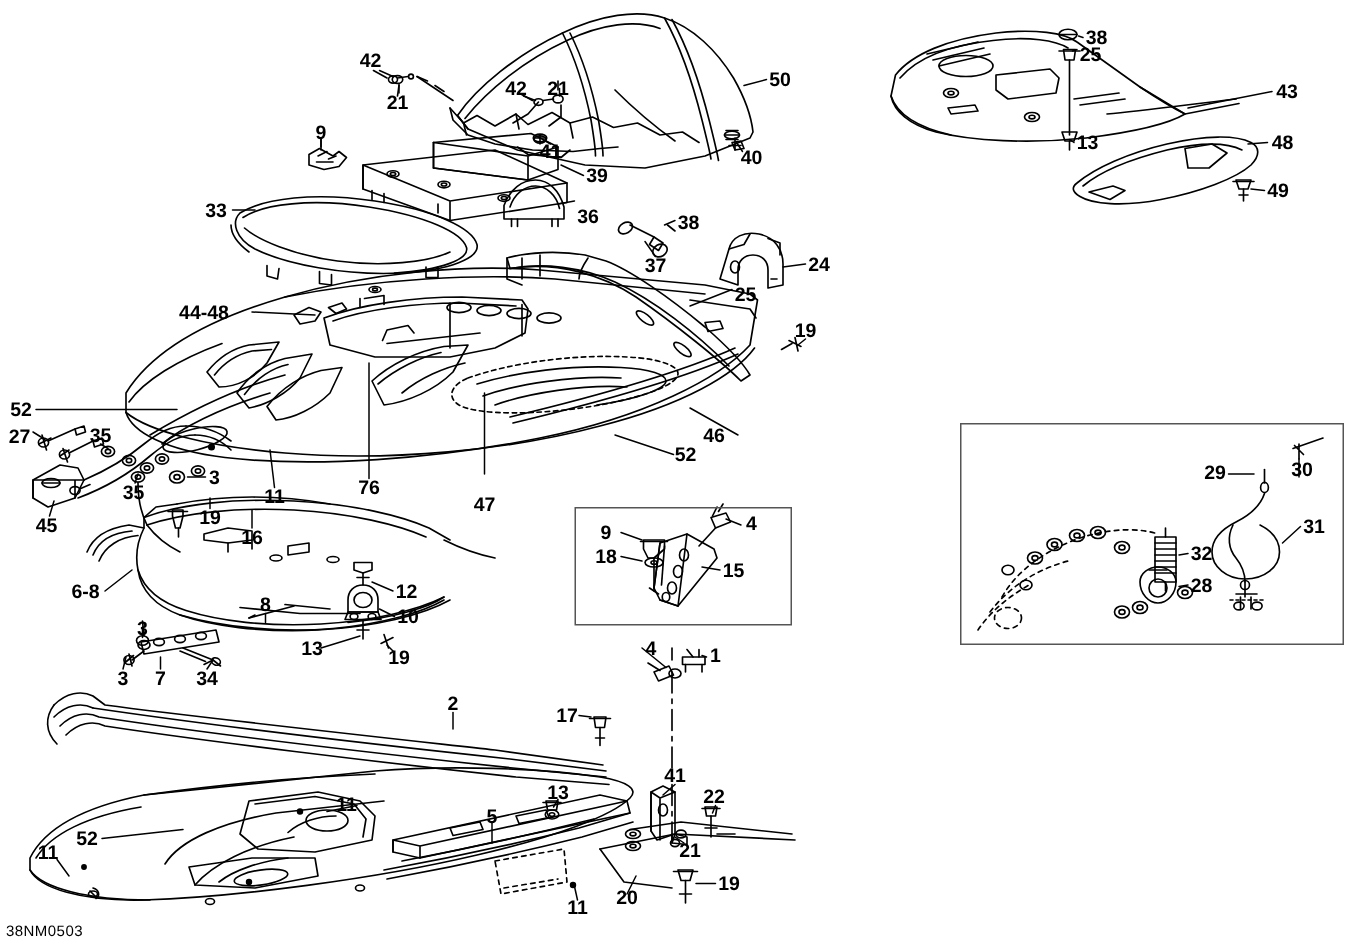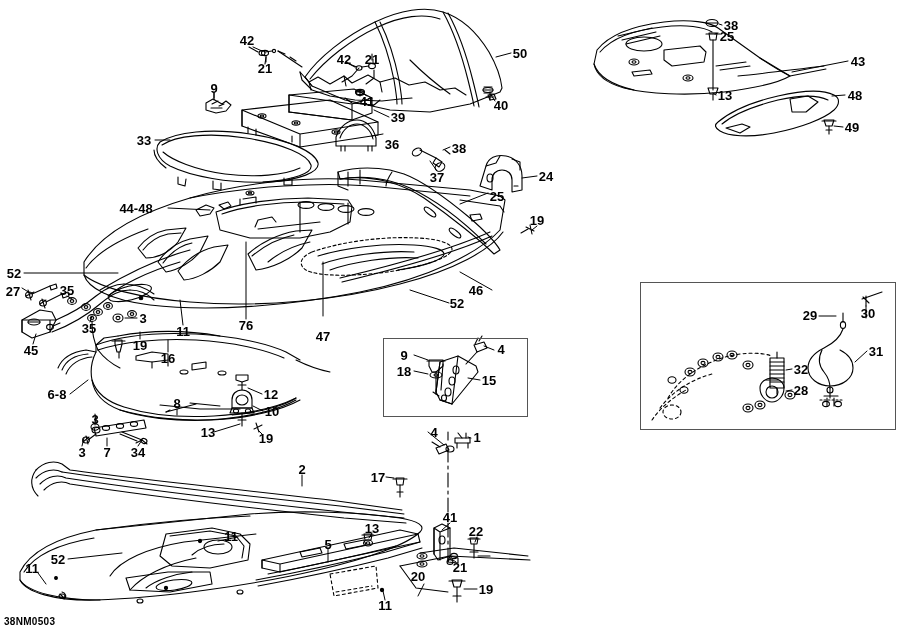--- a/index.html
+++ b/index.html
@@ -27,21 +27,21 @@
     letter-spacing:0px;
     line-height:13px;
     transform:translate(-50%,-50%);
   }
 
   #code{
     position:absolute;
     left:4px;top:616px;
     font-family:"Liberation Sans", sans-serif;
     font-size:10px;
-    font-weight:bold;
+    font-weight:normal;
     color:#000000;
     letter-spacing:.3px;
   }
   .inset{
     position:absolute;
     border:1px solid #555555;
     background:transparent;
   }
 </style>
 </head>
@@ -746,21 +746,21 @@
   <div class="cal" style="left:378px;top:477px">17</div>
   <div class="cal" style="left:372px;top:528px">13</div>
   <div class="cal" style="left:450px;top:517px">41</div>
   <div class="cal" style="left:476px;top:531px">22</div>
   <div class="cal" style="left:460px;top:567px">21</div>
   <div class="cal" style="left:328px;top:544px">5</div>
   <div class="cal" style="left:58px;top:559px">52</div>
   <div class="cal" style="left:231px;top:536px">11</div>
   <div class="cal" style="left:32px;top:568px">11</div>
   <div class="cal" style="left:385px;top:605px">11</div>
-  <div class="cal" style="left:418px;top:576px">20</div>
+  <div class="cal" style="left:418px;top:598px">20</div>
   <div class="cal" style="left:486px;top:589px">19</div>
 
   <div class="inset" style="left:383px;top:338px;width:143px;height:77px"></div>
   <div class="inset" style="left:640px;top:282px;width:254px;height:146px"></div>
 
   <div id="code">38NM0503</div>
 
 </div>
 
 </body></html>

